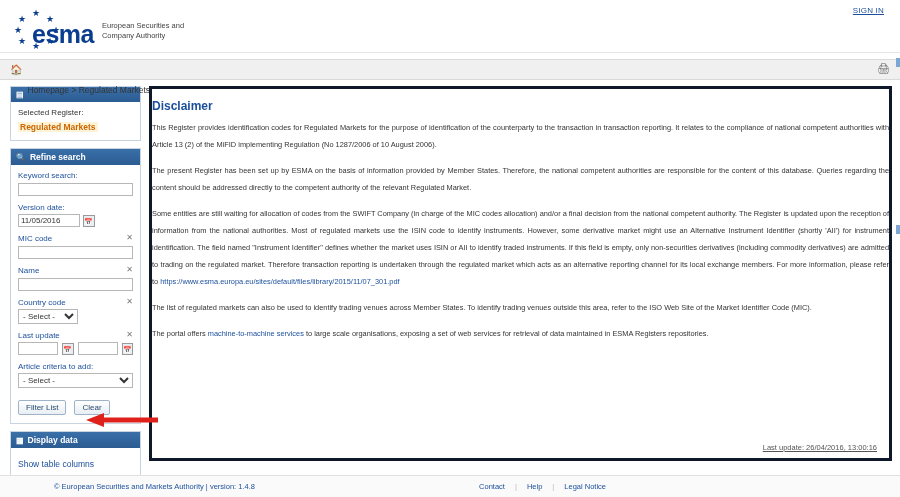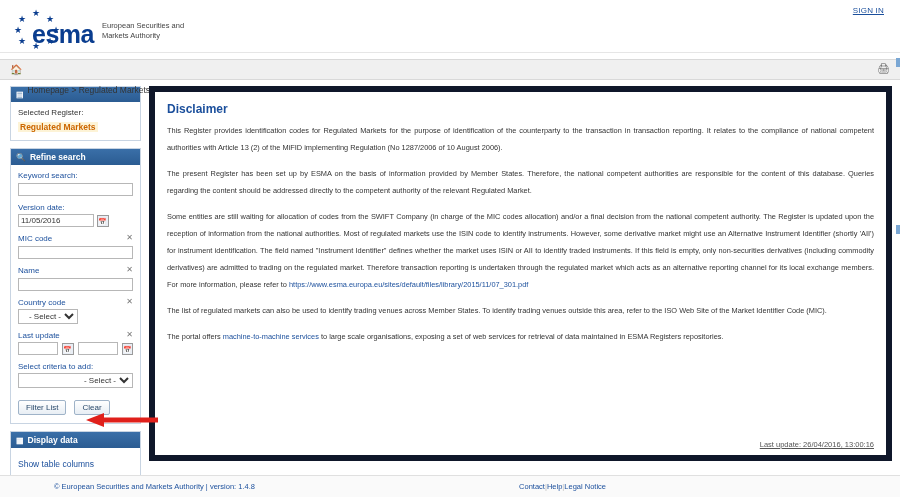--- a/index.html
+++ b/index.html
@@ -172,21 +172,21 @@
     padding: 0 2px;
     color: #333;
     font-family: "Liberation Sans", sans-serif;
     background: #fff;
   }
   .date-row {
     display: flex;
     align-items: center;
     gap: 3px;
   }
-  .date-row input.txt { width: 76px; }
+  .date-row input.txt { width: 62px; }
   .cal-ico {
     display: inline-block;
     width: 12px;
     height: 12px;
     border: 1px solid #9a9a9a;
     background: #e9eef5;
     font-size: 7px;
     line-height: 11px;
     text-align: center;
     color: #2b5c92;
@@ -199,21 +199,20 @@
   }
   .dual-date input.txt { width: 40px; }
   select.sel {
     width: 100%;
     height: 15px;
     font-size: 8px;
     border: 1px solid #b7b7b7;
     font-family: "Liberation Sans", sans-serif;
     color: #333;
     background: #fff;
-    text-align: right;
   }
   select.sel-small { width: 60px; }
   .btn-row {
     display: flex;
     gap: 8px;
     margin-top: 12px;
   }
   .btn {
     border: 1px solid #9fb3c8;
     background: linear-gradient(#ffffff, #e8eef4);
@@ -229,23 +228,23 @@
     font-size: 8.5px;
     text-decoration: none;
   }
   .display-body {
     padding: 9px 7px 34px 7px;
   }
 
   
   .content {
     flex: 1 1 auto;
-    border: 6px solid #0f172a;
+    border: 3px solid #0f172a;
     background: #ffffff;
-    padding: 10px 12px;
+    padding: 10px 0;
     box-sizing: border-box;
     position: relative;
   }
   .content h2 {
     font-size: 12px;
     color: #1b4f9c;
     margin: 0 0 6px 0;
     font-weight: bold;
   }
   .content p {
@@ -281,20 +280,21 @@
     align-items: center;
     padding: 0 14px;
     box-sizing: border-box;
     font-size: 7.5px;
   }
   .footer .copy { color: #1b4f9c; padding-left: 40px; }
   .footer .links {
     margin-left: auto;
     margin-right: 280px;
     display: flex;
+    gap: 10px;
     color: #1b4f9c;
   }
   .footer .links .sep { color: #bbb; }
   .footer a { color: #1b4f9c; text-decoration: none; }
 
   
   .arrow {
     position: absolute;
     left: 86px;
     top: 413px;
@@ -324,21 +324,21 @@
       <span style="left:32px; top:6px;">★</span>
       <span style="left:0px;  top:17px;">★</span>
       <span style="left:38px; top:17px;">★</span>
       <span style="left:4px;  top:28px;">★</span>
       <span style="left:32px; top:28px;">★</span>
       <span style="left:18px; top:33px;">★</span>
     </div>
     <div class="esma-word">esma</div>
     <div class="esma-sub">
       <div>European Securities and</div>
-      <div>Markets Authority</div>
+      <div>Company Authority</div>
     </div>
   </div>
 </div>
 
 <div class="bluebar"></div>
 
 <div class="breadcrumb-bar">
   <span class="home-ico">🏠</span>
   <span class="breadcrumb-text">Homepage &gt; Regulated Markets</span>
   <span class="print-ico">🖨</span>
@@ -398,21 +398,21 @@
           <span>Last update</span>
           <span class="field-x">✕</span>
         </div>
         <div class="dual-date">
           <input class="txt" type="text" value="" style="">
           <span class="cal-ico">📅</span>
           <input class="txt" type="text" value="" style="">
           <span class="cal-ico">📅</span>
         </div>
 
-        <div class="field-label">Select criteria to add:</div>
+        <div class="field-label">Article criteria to add:</div>
         <select class="sel">
           <option>- Select -</option>
         </select>
 
         <div class="btn-row">
           <button class="btn">Filter List</button>
           <button class="btn">Clear</button>
         </div>
       </div>
     </div>

